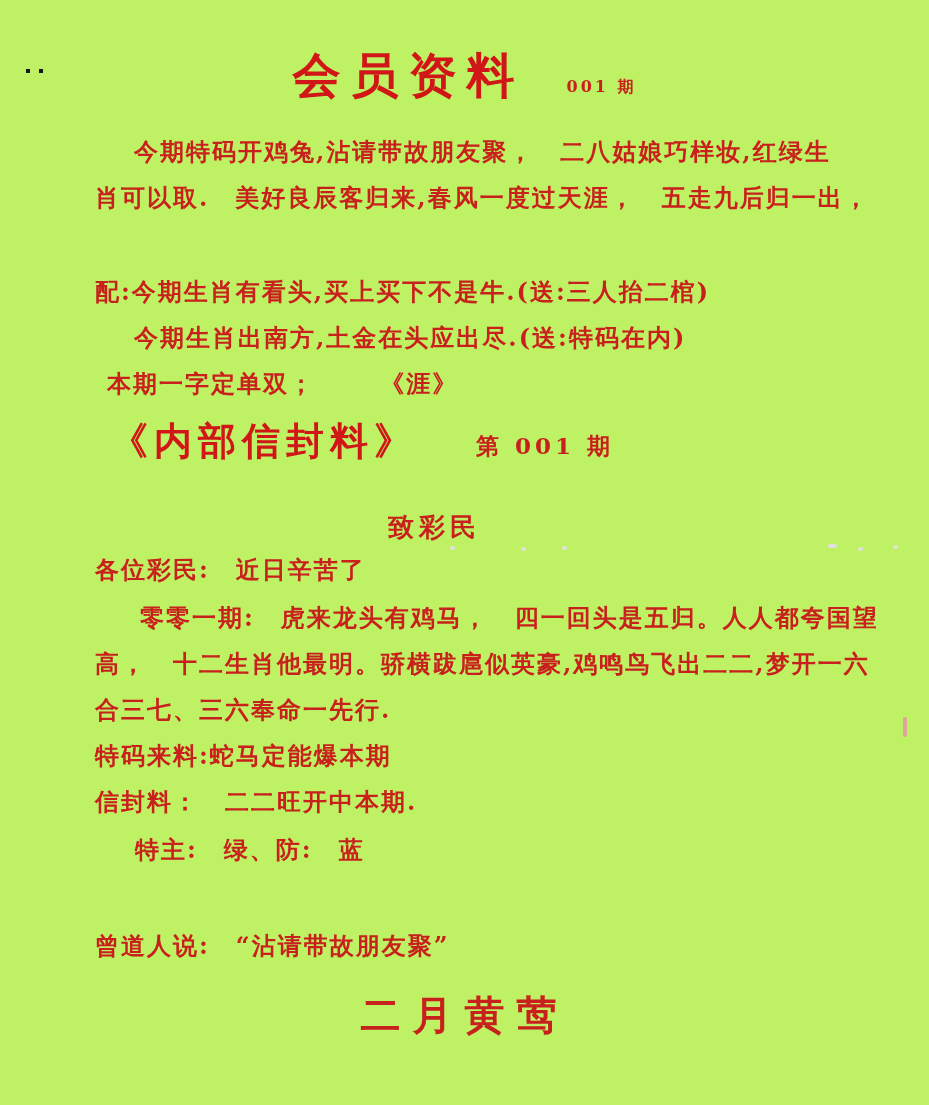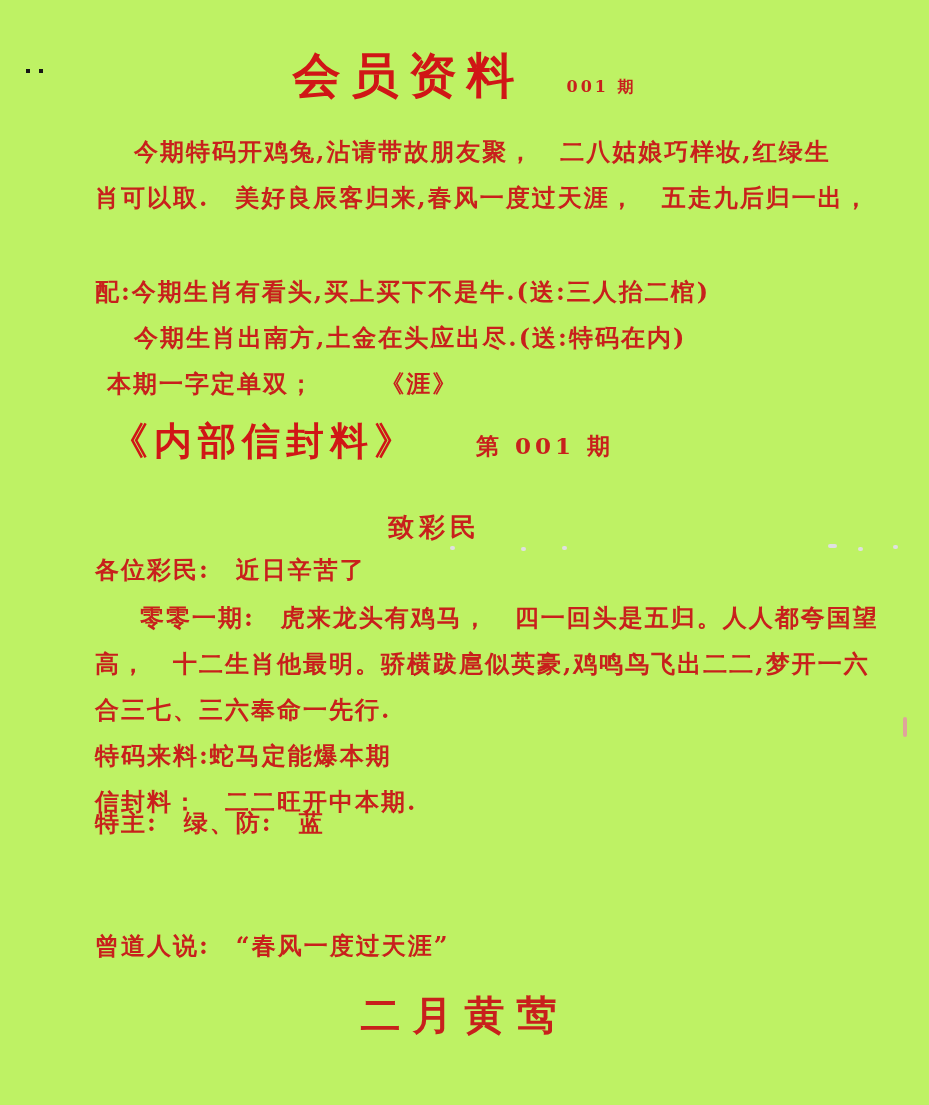--- a/index.html
+++ b/index.html
@@ -130,18 +130,18 @@
     <span class="section-issue">第 001 期</span>
   </div>
   <p class="salutation">致彩民</p>
 
   <p class="line" style="top:530px;">各位彩民:　近日辛苦了</p>
   <p class="line indent-b" style="top:578px;">零零一期:　虎来龙头有鸡马，　四一回头是五归。人人都夸国望</p>
   <p class="line" style="top:670px;">合三七、三六奉命一先行.</p>
   <p class="line" style="top:624px;">高，　十二生肖他最明。骄横跋扈似英豪,鸡鸣鸟飞出二二,梦开一六</p>
   <p class="line" style="top:716px;">特码来料:蛇马定能爆本期</p>
   <p class="line" style="top:762px;">信封料：　二二旺开中本期.</p>
-  <p class="line" style="top:783px;">特主:　绿、防:　蓝</p>
-  <p class="line" style="top:906px;">曾道人说:　“春风一度过天涯”</p>
+  <p class="line" style="top:810px;margin-left:40px;">特主:　绿、防:　蓝</p>
+  <p class="line" style="top:906px;">曾道人说:　“沾请带故朋友聚”</p>
 
   <p class="footer-sig">二月黄莺</p>
 
 </div>
 
 </body></html>

